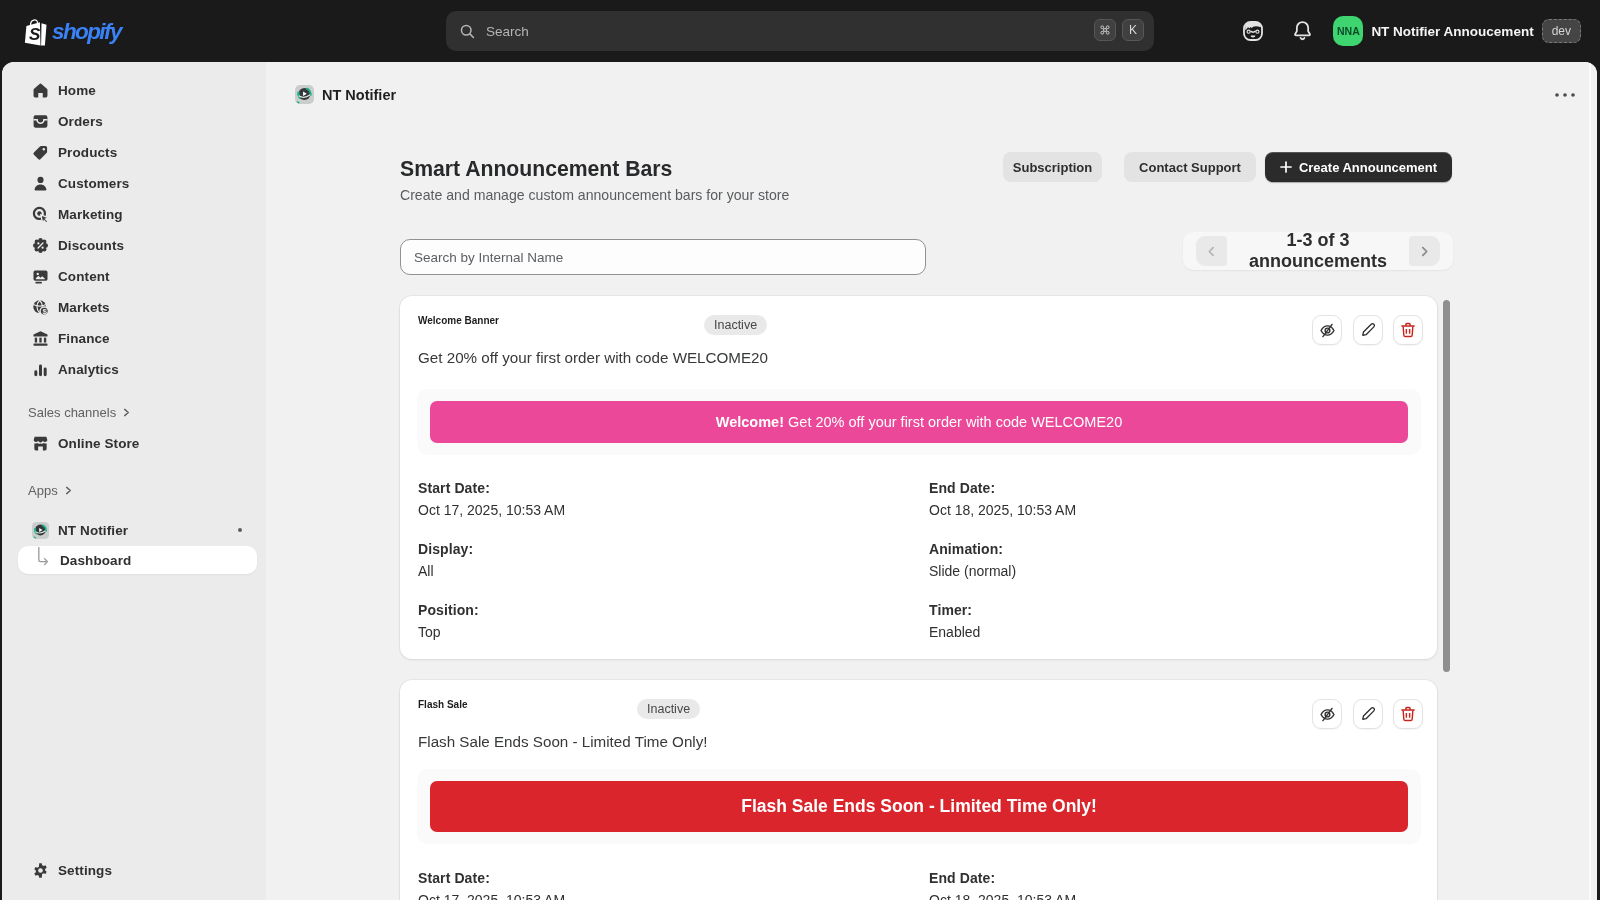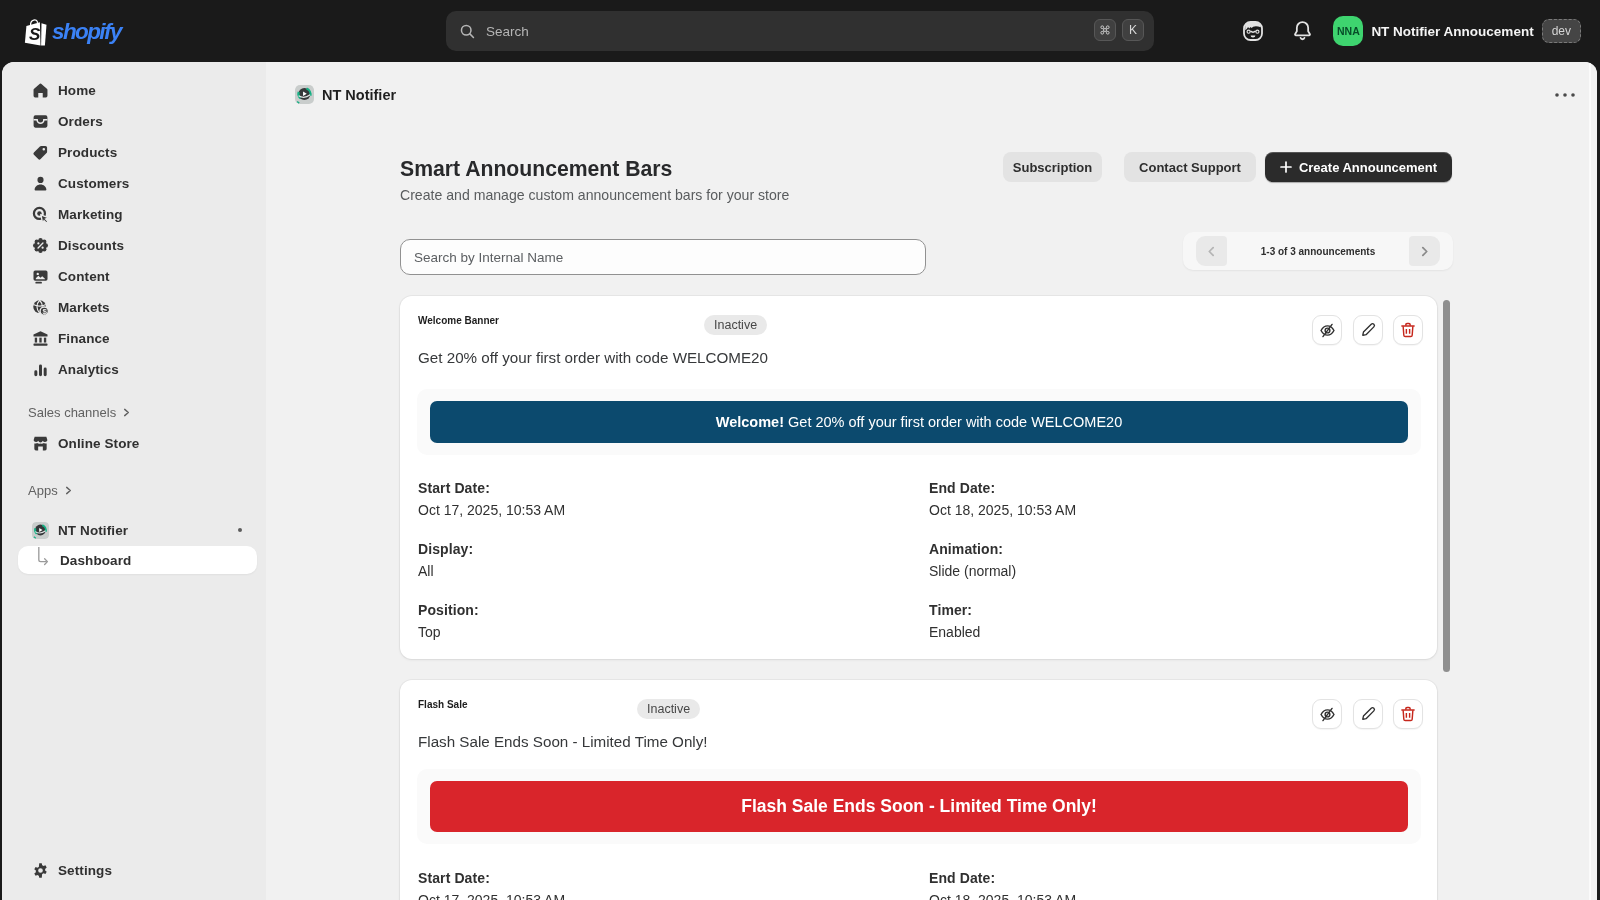--- a/index.html
+++ b/index.html
@@ -32,21 +32,21 @@
   .mh-title { position:absolute; left:29px; top:84px; display:flex; align-items:center; gap:8px; }
   .mh-title .t { font-size:14.5px; font-weight:bold; color:#1f1f1f; }
   
   .pagetitle { position:absolute; left:134px; top:95px; font-size:21.2px; font-weight:bold; color:#28292b; letter-spacing:0px; }
   .pagesub { position:absolute; left:134px; top:125px; font-size:14.1px; color:#595c5e; }
   .btn { position:absolute; height:30px; border-radius:8px; background:#e3e3e3; color:#2e2e2e; font-size:13px; font-weight:bold; display:flex; align-items:center; justify-content:center; }
   .btn.dark { background:#2b2b2b; color:#fff; box-shadow:inset 0 1px 0 rgba(255,255,255,0.2), 0 1px 1px rgba(0,0,0,0.3); }
   .searchinput { position:absolute; left:134px; top:177px; width:526px; height:36px; border:1px solid #919191; border-radius:10px; background:#fdfdfd; display:flex; align-items:center; color:#5c5f62; font-size:13.5px; padding-left:13px; }
   .pager { position:absolute; left:917px; top:170px; width:270px; height:38px; background:#f7f7f7; border-radius:10px; box-shadow:0 1px 2px rgba(0,0,0,0.06); display:flex; align-items:center; }
   .pagebtn { width:31px; height:30px; background:#e9e9e9; display:flex; align-items:center; justify-content:center; }
-  .pager .ptext { flex:1; text-align:center; font-size:10px; font-weight:bold; color:#2e2e2e; }
+  .pager .ptext { flex:1; text-align:center; font-size:18px; font-weight:bold; color:#2e2e2e; }
   .card { position:absolute; left:134px; width:1037px; background:#fff; border-radius:12px; box-shadow:0 0 0 1px rgba(0,0,0,0.04), 0 1px 3px rgba(0,0,0,0.07); }
   .card .title { position:absolute; left:18px; top:19px; font-size:10px; font-weight:bold; color:#1d1d1d; }
   .badge { position:absolute; background:#e9e9e9; border-radius:10px; height:20px; padding:0 10px; font-size:12.5px; color:#474747; display:flex; align-items:center; }
   .iconbtn { position:absolute; width:30px; height:30px; background:#fff; border:1px solid #e3e3e3; border-radius:9px; box-shadow:0 1px 1px rgba(0,0,0,0.04); display:flex; align-items:center; justify-content:center; }
   .card .sub { position:absolute; left:18px; font-size:15.2px; color:#36383a; }
   .preview { position:absolute; left:17px; width:1004px; background:#fafafa; border-radius:10px; }
   .banner { position:absolute; left:13px; right:13px; border-radius:7px; color:#fff; display:flex; align-items:center; justify-content:center; }
   .igrid { position:absolute; font-size:14px; color:#303030; line-height:22px; }
   .igrid b { letter-spacing:0.1px; }
   .scrollthumb { position:absolute; left:1177px; top:238px; width:7px; height:372px; background:#8f8f8f; border-radius:4px; }
@@ -304,21 +304,21 @@
             <g fill="none" stroke="#c6271c" stroke-width="1.6">
               <path d="M3.2,5.6 h13.6" stroke-linecap="round"></path>
               <path d="M7.6,5.4 V4.1 a1.3,1.3 0 0 1 1.3,-1.3 h2.2 a1.3,1.3 0 0 1 1.3,1.3 V5.4"></path>
               <path d="M4.6,5.8 l0.75,10 a1.6,1.6 0 0 0 1.6,1.5 h6.1 a1.6,1.6 0 0 0 1.6,-1.5 l0.75,-10"></path>
               <path d="M8.2,9 v5.2 M11.8,9 v5.2"></path>
             </g>
           </svg>
     </div>
     <div class="sub" style="top:53px">Get 20% off your first order with code WELCOME20</div>
     <div class="preview" style="top:93px;height:66px">
-      <div class="banner" style="top:12px;height:42px;background:#0c4a6e;font-size:14.5px"><b>Welcome!</b>&nbsp;Get 20% off your first order with code WELCOME20</div>
+      <div class="banner" style="top:12px;height:42px;background:#ec4899;font-size:14.5px"><b>Welcome!</b>&nbsp;Get 20% off your first order with code WELCOME20</div>
     </div>
     <div class="igrid" style="left:18px;top:181px"><b>Start Date:</b><br>Oct 17, 2025, 10:53 AM</div>
     <div class="igrid" style="left:529px;top:181px"><b>End Date:</b><br>Oct 18, 2025, 10:53 AM</div>
     <div class="igrid" style="left:18px;top:242px"><b>Display:</b><br>All</div>
     <div class="igrid" style="left:529px;top:242px"><b>Animation:</b><br>Slide (normal)</div>
     <div class="igrid" style="left:18px;top:303px"><b>Position:</b><br>Top</div>
     <div class="igrid" style="left:529px;top:303px"><b>Timer:</b><br>Enabled</div>
   </div>
 
   <div class="card" style="top:618px;height:400px">

